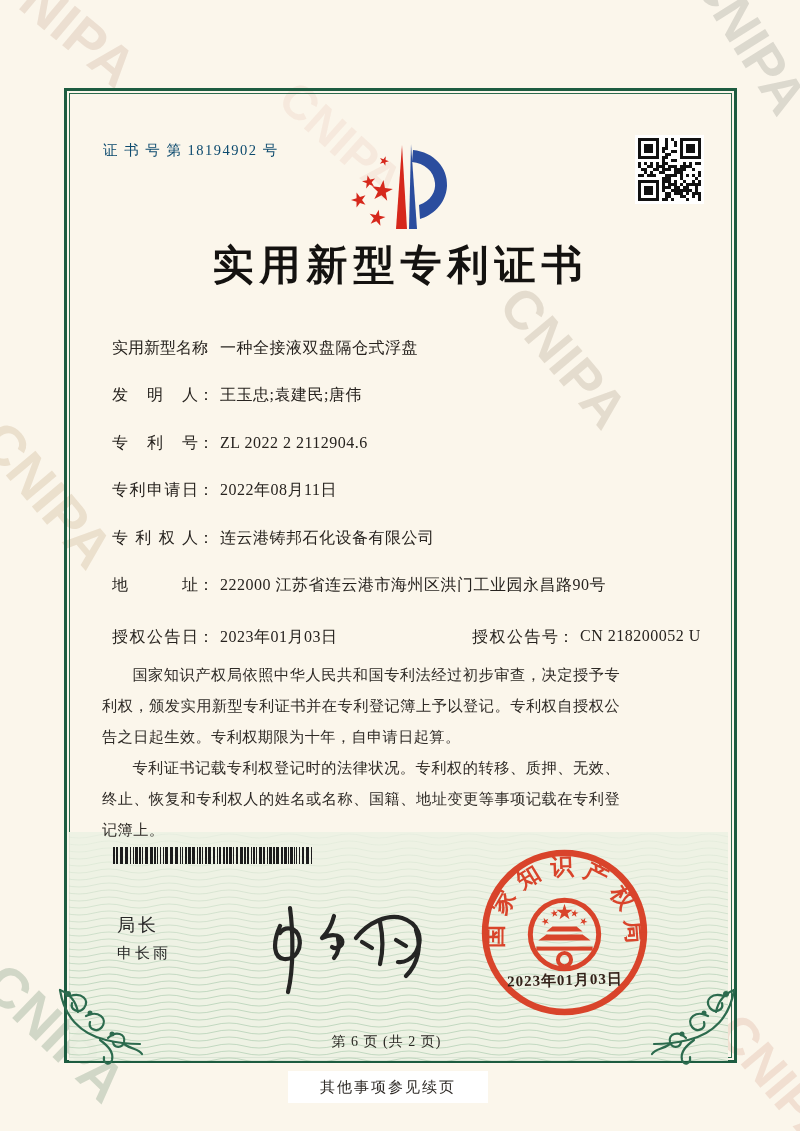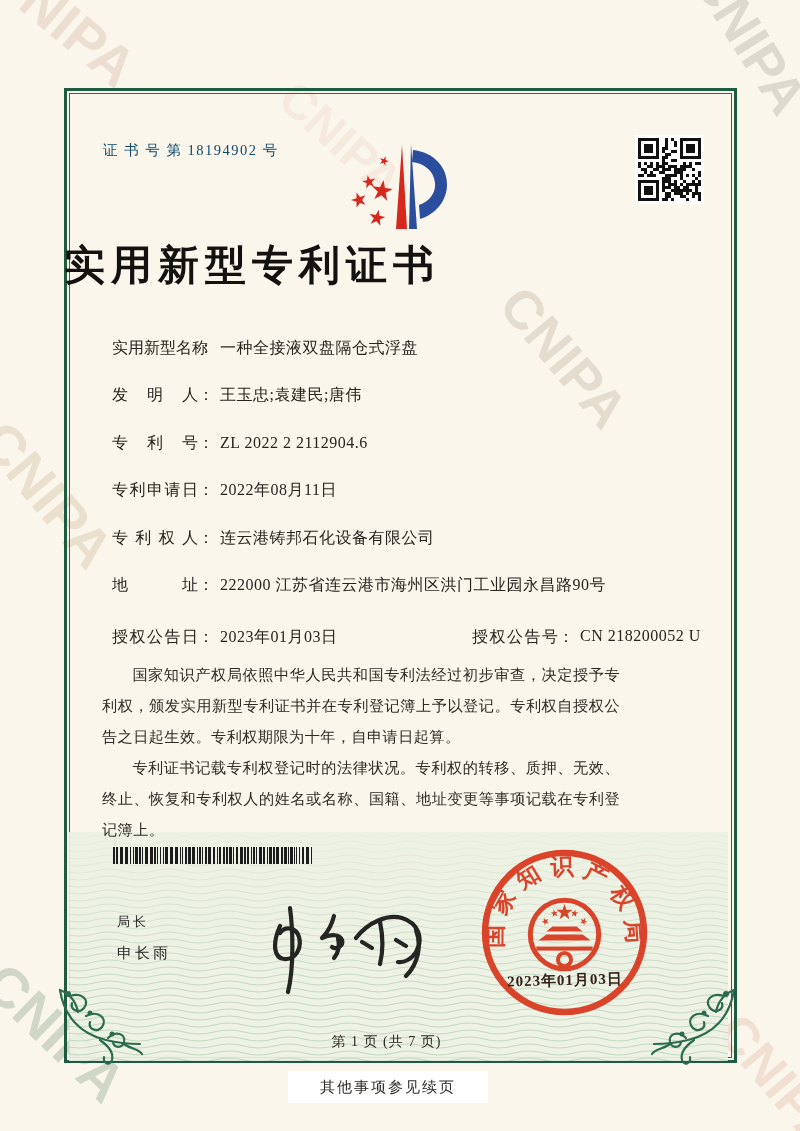--- a/index.html
+++ b/index.html
@@ -22,42 +22,42 @@
   .frame{position:absolute;left:64px;top:88px;width:673px;height:975px;
          border:3px solid #1d5c40;box-sizing:border-box;background:transparent;}
   .frame::after{content:'';position:absolute;inset:2px;border:1px solid #2c6b4e;pointer-events:none;}
 
   .cert-no{position:absolute;left:103px;top:141px;font-size:14.5px;letter-spacing:1.5px;color:#0c4a6e;z-index:2;}
 
   .logo{position:absolute;left:336px;top:132px;z-index:2;}
   .qr-box{position:absolute;left:635px;top:135px;width:69px;height:69px;background:#fff;
           padding:0;z-index:2;display:flex;align-items:center;justify-content:center;}
 
-  .title{position:absolute;left:64px;top:238px;width:673px;margin:0;text-align:left;
+  .title{position:absolute;left:64px;top:238px;width:673px;margin:0;text-align:center;
          font-size:41px;font-weight:bold;letter-spacing:6px;color:#141210;z-index:2;}
 
   .row{position:absolute;left:112px;display:flex;align-items:baseline;
        font-size:16px;color:#27231f;z-index:2;white-space:nowrap;}
   .row .lbl{display:inline-block;width:86px;text-align:justify;text-align-last:justify;}
   .row .colon{display:inline-block;}
   .row .val{margin-left:6px;letter-spacing:.5px;font-family:Liberation Serif, serif;}
   .row2nd{position:absolute;left:360px;top:0;display:flex;align-items:flex-start;}
   .row2nd .lbl{display:inline-block;width:86px;text-align:justify;text-align-last:justify;}
   .row2nd .val{margin-left:6px;letter-spacing:.5px;}
 
   .paras{position:absolute;left:102px;top:659px;width:518px;z-index:2;}
   .paras p{margin:0;font-size:15.2px;line-height:31px;text-indent:2em;
            text-align:justify;letter-spacing:.4px;color:#2e2a26;}
 
   .wave-region{position:absolute;left:69px;top:832px;width:659px;height:229px;
                background:rgba(237,241,227,.92);z-index:1;}
 
   .barcode-box{position:absolute;left:113px;top:847px;z-index:2;}
 
-  .signer-title{position:absolute;left:117px;top:913px;font-size:13px;letter-spacing:3px;
+  .signer-title{position:absolute;left:117px;top:913px;font-size:18px;letter-spacing:3px;
        color:#262626;font-family:"Liberation Sans","DejaVu Sans",sans-serif;z-index:2;}
   .signer-name{position:absolute;left:117px;top:944px;font-size:15px;letter-spacing:3px;
        color:#262626;font-family:"Liberation Sans","DejaVu Sans",sans-serif;z-index:2;}
   .signature{position:absolute;left:238px;top:900px;z-index:2;}
 
   .seal{position:absolute;left:474px;top:842px;z-index:3;opacity:.94;}
   .seal-date{position:absolute;left:479px;top:971px;width:172px;text-align:center;
        font-size:15px;letter-spacing:1px;color:#3021166;color:#332018;font-weight:bold;
        transform:rotate(-1.5deg);z-index:4;}
 
@@ -470,18 +470,18 @@
         <path d="M68,62 C76,68 82,66 86,72"></path>
       </g>
       <g fill="#2c6b4e">
         <circle cx="12" cy="12" r="3"></circle>
           <circle cx="34" cy="31" r="2.5"></circle>
           <circle cx="56" cy="52" r="2.5"></circle>
       </g>
     </g>
   </svg>
 
-  <div class="page-num">第 1 页 (共 7 页)</div>
+  <div class="page-num">第 6 页 (共 2 页)</div>
   <div class="note-box">
     <span>其他事项参见续页</span>
   </div>
 
 </div>
 
 </body></html>

